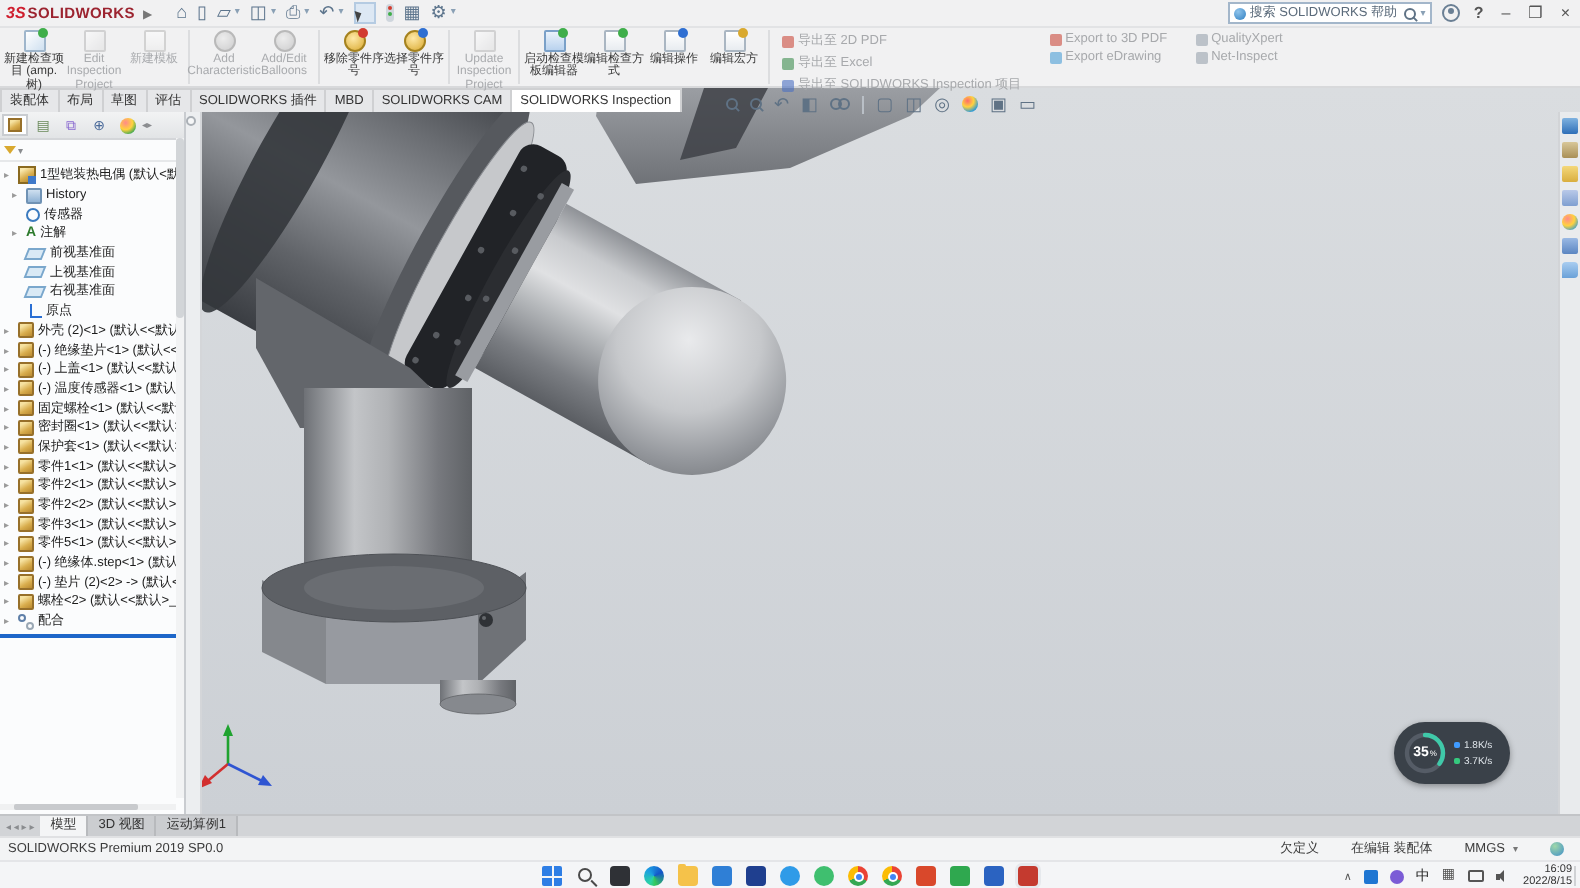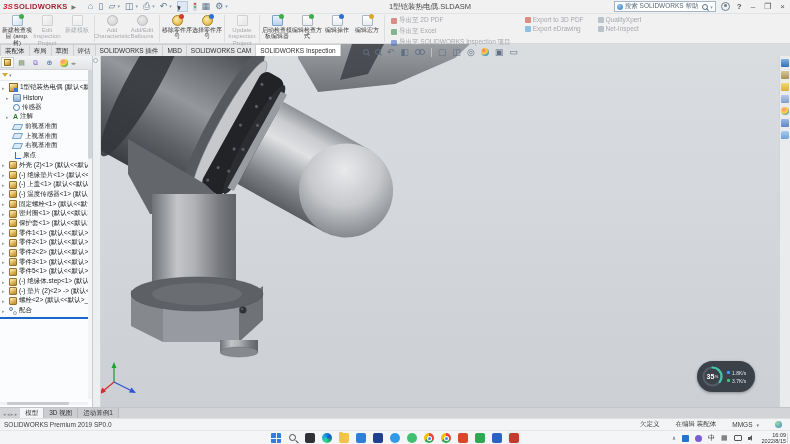--- a/index.html
+++ b/index.html
@@ -341,21 +341,20 @@
     <span>⎙</span>
       <span class="dd">▾</span>
     <span>↶</span>
       <span class="dd">▾</span>
     <span class="qat-sel"><span class="cursor-i"></span></span>
     <span class="tlight"></span>
     <span>▦</span>
     <span>⚙</span>
       <span class="dd">▾</span>
   </span>
-  <span class="doc-title">1型铠装热电偶.SLDASM</span>
   <span class="tb-right">
     <span class="search-box">
       <span class="sw-ball"></span>
       <span class="search-text">搜索 SOLIDWORKS 帮助</span>
       <span class="magi"></span>
       <span style="font-size:5px;color:#8aa0b5;">▾</span>
     </span>
     <span class="avatar-i"></span>
     <span class="winbtn" style="font-weight:bold;">?</span>
     <span class="winbtn">–</span>

